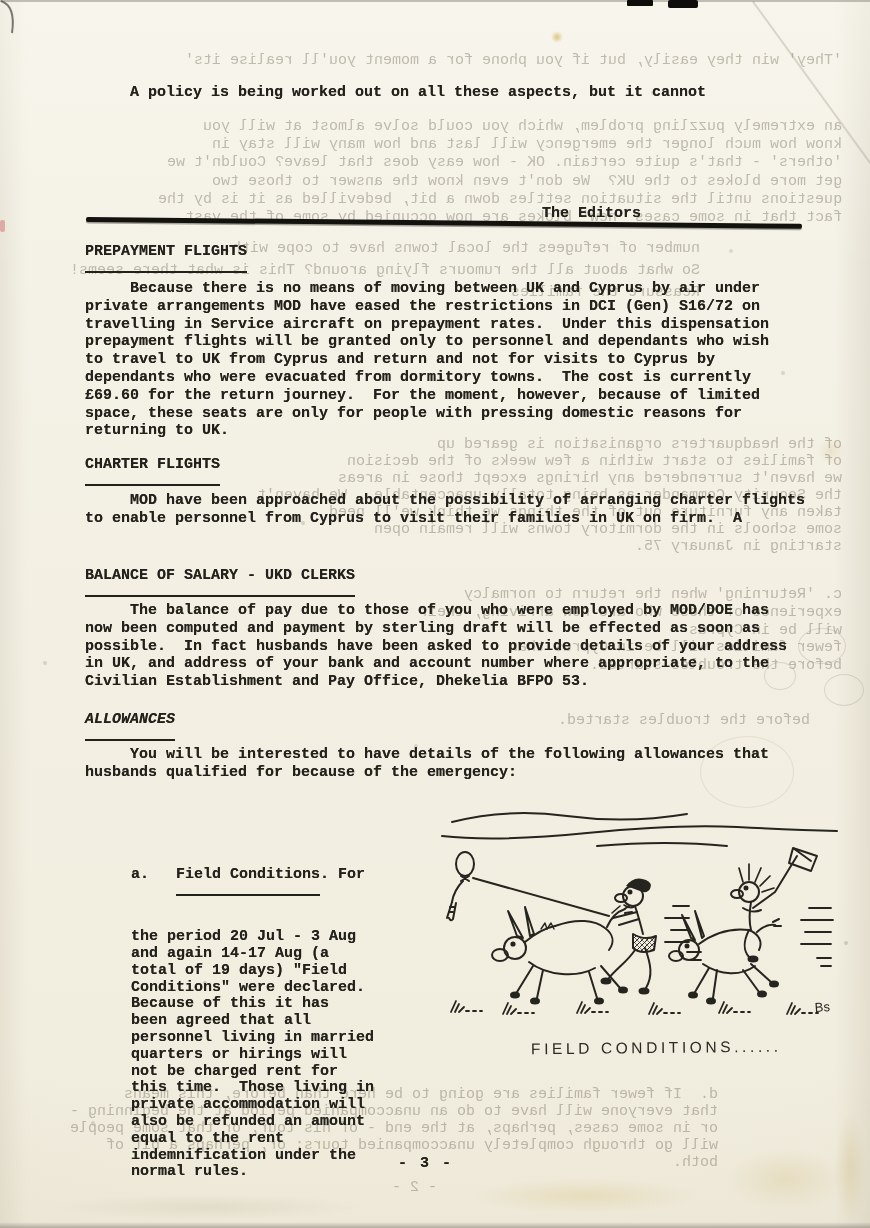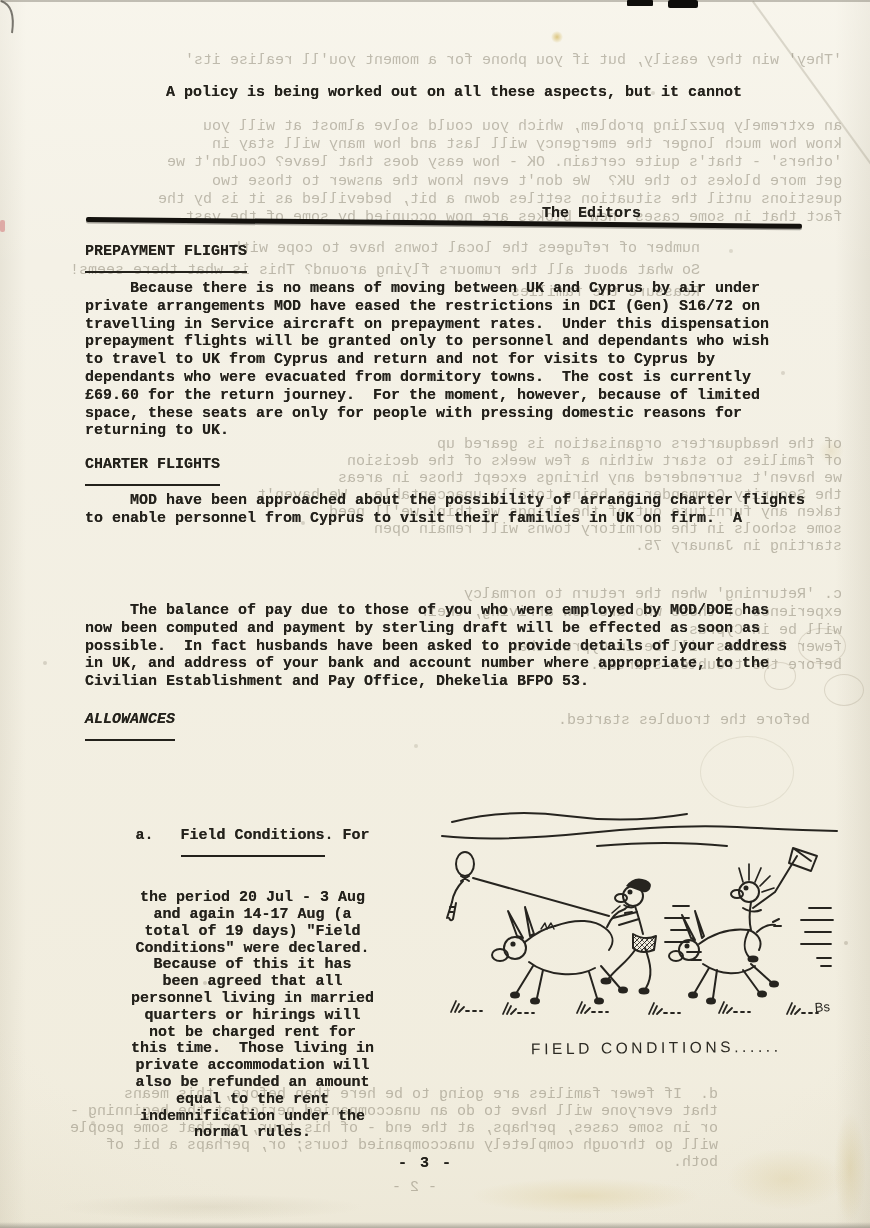--- a/index.html
+++ b/index.html
@@ -86,36 +86,38 @@
 
   <div class="ghost" style="top:52px;right:28px;"><div class="ln">'They' win they easily, but if you phone for a moment you'll realise its'</div></div>
   <div class="ghost" style="top:118px;right:28px;line-height:18.2px;"><div class="ln">an extremely puzzling problem, which you could solve almost at will you</div><div class="ln">know how much longer the emergency will last and how many will stay in</div><div class="ln">'others' - that's quite certain. OK - how easy does that leave? Couldn't we</div><div class="ln">get more blokes to the UK?  We don't even know the answer to those two</div><div class="ln">questions until the situation settles down a bit, bedevilled as it is by the</div><div class="ln">fact that in some cases 'new' blokes are now occupied by some of the vast</div></div>
   <div class="ghost" style="top:238px;left:70px;line-height:22px;"><div class="ln">number of refugees the local towns have to cope with.</div><div class="ln">So what about all the rumours flying around? This is what there seems!</div><div class="ln">Reassure the families</div></div>
   <div class="ghost" style="top:436px;right:28px;line-height:17px;"><div class="ln">of the headquarters organisation is geared up</div><div class="ln">of families to start within a few weeks of the decision</div><div class="ln">we haven't surrendered any hirings except those in areas</div><div class="ln">the Security Commander as being totally unacceptable.  We haven't</div><div class="ln">taken any furniture out of the things we think we'll need</div><div class="ln">some schools in the dormitory towns will remain open</div><div class="ln">starting in January 75.</div></div>
   <div class="ghost" style="top:586px;right:28px;"><div class="ln">c. 'Returning' when the return to normalcy</div><div class="ln">experience of those who are now arriving, their</div><div class="ln">will be in Cyprus</div><div class="ln">fewer families will be in Cyprus than</div><div class="ln">before the troubles started.</div></div>
   <div class="ghost" style="top:712px;right:60px;"><div class="ln">before the troubles started.</div></div>
   <div class="ghost" style="top:1086px;left:70px;line-height:17px;"><div class="ln">d.  If fewer families are going to be here than before, this means</div><div class="ln">that everyone will have to do an unaccompanied period at the beginning -</div><div class="ln">or in some cases, perhaps, at the end - of his tour, or that some people</div><div class="ln">will go through completely unaccompanied tours; or, perhaps a bit of</div><div class="ln">both.</div></div>
   <div class="ghost ghostnum">- 2 -</div>
 
-  <div class="ink" style="left:85px;top:84px;margin-left:36px;"><div class="ln">     A policy is being worked out on all these aspects, but it cannot</div></div>
+  <div class="ink" style="left:85px;top:84px;"><div class="ln">     A policy is being worked out on all these aspects, but it cannot</div></div>
   <div class="ink" style="left:542px;top:177px;margin-top:28px;">The Editors</div>
 
   <div class="divider"></div>
 
   <div class="ink" style="left:85px;top:243px;"><span class="u">PREPAYMENT FLIGHTS</span></div>
   <div class="ink" style="left:85px;top:280px;"><div class="ln">     Because there is no means of moving between UK and Cyprus by air under</div><div class="ln">private arrangements MOD have eased the restrictions in DCI (Gen) S16/72 on</div><div class="ln">travelling in Service aircraft on prepayment rates.  Under this dispensation</div><div class="ln">prepayment flights will be granted only to personnel and dependants who wish</div><div class="ln">to travel to UK from Cyprus and return and not for visits to Cyprus by</div><div class="ln">dependants who were evacuated from dormitory towns.  The cost is currently</div><div class="ln">£69.60 for the return journey.  For the moment, however, because of limited</div><div class="ln">space, these seats are only for people with pressing domestic reasons for</div><div class="ln">returning to UK.</div></div>
 
   <div class="ink" style="left:85px;top:456px;"><span class="u">CHARTER FLIGHTS</span></div>
   <div class="ink" style="left:85px;top:492px;"><div class="ln">     MOD have been approached about the possibility of arranging charter flights</div><div class="ln">to enable personnel from Cyprus to visit their families in UK on firm.  A</div></div>
 
+  <div class="ink" style="left:85px;top:567px;"><span class="u">BALANCE OF SALARY - UKD CLERKS</span></div>
   <div class="ink" style="left:85px;top:602px;"><div class="ln">     The balance of pay due to those of you who were employed by MOD/DOE has</div><div class="ln">now been computed and payment by sterling draft will be effected as soon as</div><div class="ln">possible.  In fact husbands have been asked to provide details of your address</div><div class="ln">in UK, and address of your bank and account number where appropriate, to the</div><div class="ln">Civilian Establishment and Pay Office, Dhekelia BFPO 53.</div></div>
 
   <div class="ink" style="left:85px;top:711px;font-style:italic;"><span class="u">ALLOWANCES</span></div>
-
-  <div class="ink tight" style="left:131px;top:794px;text-align:center;">
+  <div class="ink" style="left:85px;top:746px;"><div class="ln">     You will be interested to have details of the following allowances that</div><div class="ln">husbands qualified for because of the emergency:</div></div>
+
+  <div class="ink tight" style="left:131px;top:833px;">
     <div class="ln"><span>a.   </span><span class="u">Field Conditions</span><span>. For</span></div>
     <div><div class="ln">the period 20 Jul - 3 Aug</div><div class="ln">and again 14-17 Aug (a</div><div class="ln">total of 19 days) "Field</div><div class="ln">Conditions" were declared.</div><div class="ln">Because of this it has</div><div class="ln">been agreed that all</div><div class="ln">personnel living in married</div><div class="ln">quarters or hirings will</div><div class="ln">not be charged rent for</div><div class="ln">this time.  Those living in</div><div class="ln">private accommodation will</div><div class="ln">also be refunded an amount</div><div class="ln">equal to the rent</div><div class="ln">indemnification under the</div><div class="ln">normal rules.</div></div>
   </div>
 
   <svg class="abs" style="left:437px;top:800px;" width="408" height="245" viewBox="0 0 408 245">
     <defs>
       <pattern id="hx" width="5" height="5" patternUnits="userSpaceOnUse">
         <path d="M0,5 L5,0" stroke="#26241f" stroke-width="1"></path>
         <path d="M0,0 L5,5" stroke="#26241f" stroke-width=".6"></path>
       </pattern>

